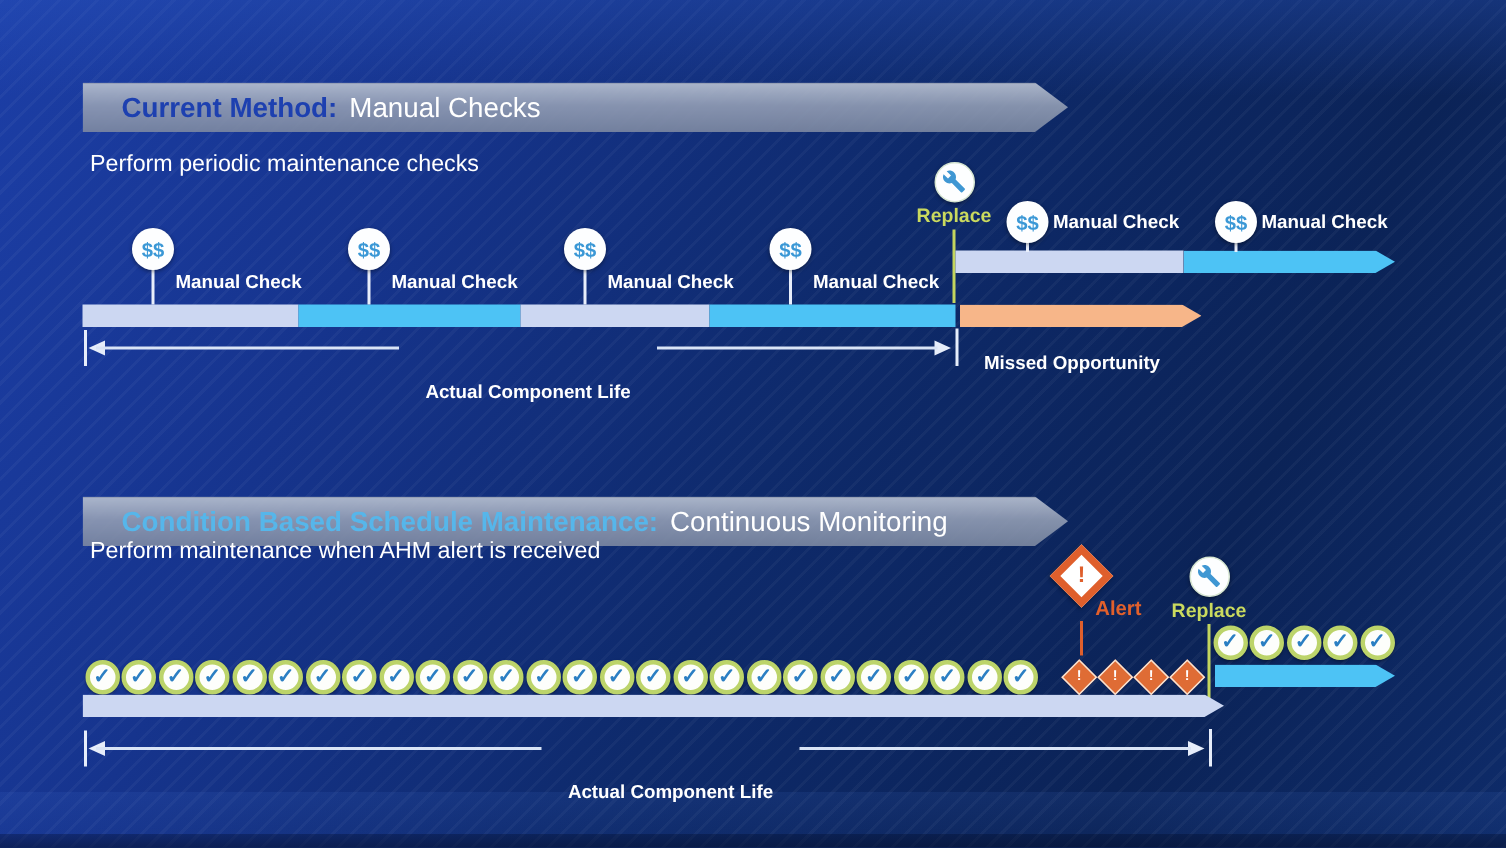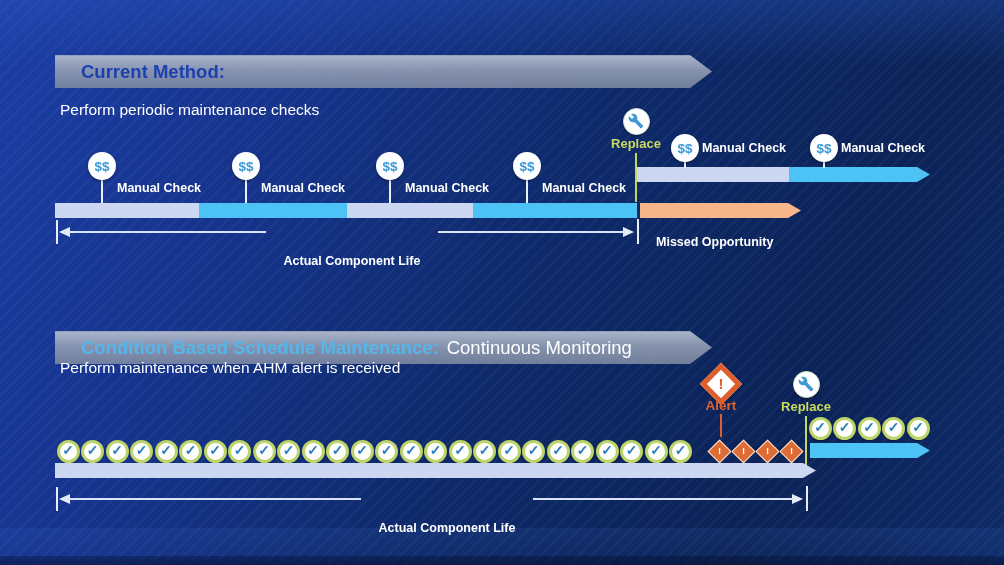--- a/index.html
+++ b/index.html
@@ -38,21 +38,21 @@
     background:#fdfefb;border:3px solid #bcd46a;color:#2b7fc3;font-weight:bold;font-size:14px;
     line-height:15px;text-align:center;box-shadow:0 1px 2px rgba(0,0,0,.35);}
 
   .stem{position:absolute;width:2px;background:#e8eefb;}
   .vline{position:absolute;width:2px;}
   .vline.green{background:#c3d55e;}
   .vline.orangec{background:#df5f2c;}
 
   .mlabel{position:absolute;color:#fff;font-weight:bold;font-size:12.5px;white-space:nowrap;}
   .rlabel{position:absolute;color:#cada5e;font-weight:bold;font-size:13px;text-align:center;}
-  .alabel{position:absolute;color:#e2602b;font-weight:bold;font-size:13.5px;text-align:center;}
+  .alabel{position:absolute;color:#e2602b;font-weight:bold;font-size:13.5px;text-align:right;}
   .mislabel{position:absolute;color:#fff;font-weight:bold;font-size:12.5px;white-space:nowrap;}
 
   .tick{position:absolute;width:2px;background:#e6edfa;}
   .lline{position:absolute;height:1.5px;background:#d9e4f6;}
   .ahead{position:absolute;width:0;height:0;border-top:5px solid transparent;border-bottom:5px solid transparent;}
   .ahead.left{border-right:11px solid #e6edfa;}
   .ahead.right{border-left:11px solid #e6edfa;}
   .lifelabel{position:absolute;color:#fff;font-weight:bold;font-size:12.5px;text-align:center;white-space:nowrap;margin-top:30px;}
 
   .sdiamond{position:absolute;width:15px;height:15px;background:#df6c35;border:1.5px solid #f6e4d5;
@@ -66,20 +66,21 @@
 </style>
 </head>
 <body>
 
 <div class="stage">
   <div class="bottom-band"></div>
   <div class="bottom-edge"></div>
 
   <div class="banner" style="top:55px">
     <span class="hl1">Current Method:</span>
+    <span class="rest">Manual Checks</span>
   </div>
   <div class="subtitle" style="top:101px">Perform periodic maintenance checks</div>
   <div class="layer" id="tl1">
       <div class="bar" style="left: 55px; top: 203px; width: 144px; background: rgb(204, 215, 242);"></div>
       <div class="bar" style="left: 199px; top: 203px; width: 148px; background: rgb(77, 195, 245);"></div>
       <div class="bar" style="left: 347px; top: 203px; width: 126px; background: rgb(204, 215, 242);"></div>
       <div class="bar" style="left: 473px; top: 203px; width: 164px; background: rgb(77, 195, 245);"></div>
       <div class="stem" style="left: 101px; top: 179px; height: 24px;"></div>
       <div class="circle dollar" style="left: 88px; top: 152px;">$$</div>
       <div class="mlabel" style="left: 117px; top: 181px;">Manual Check</div>

